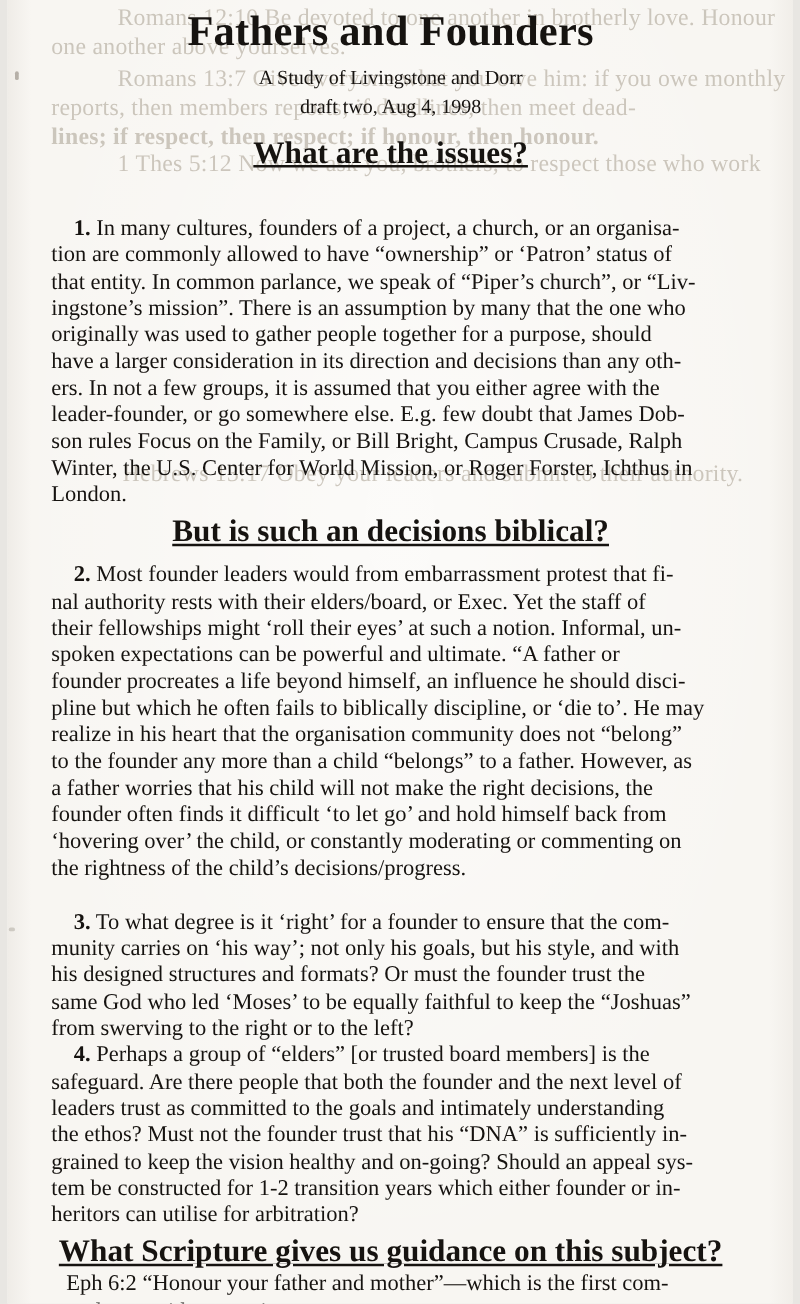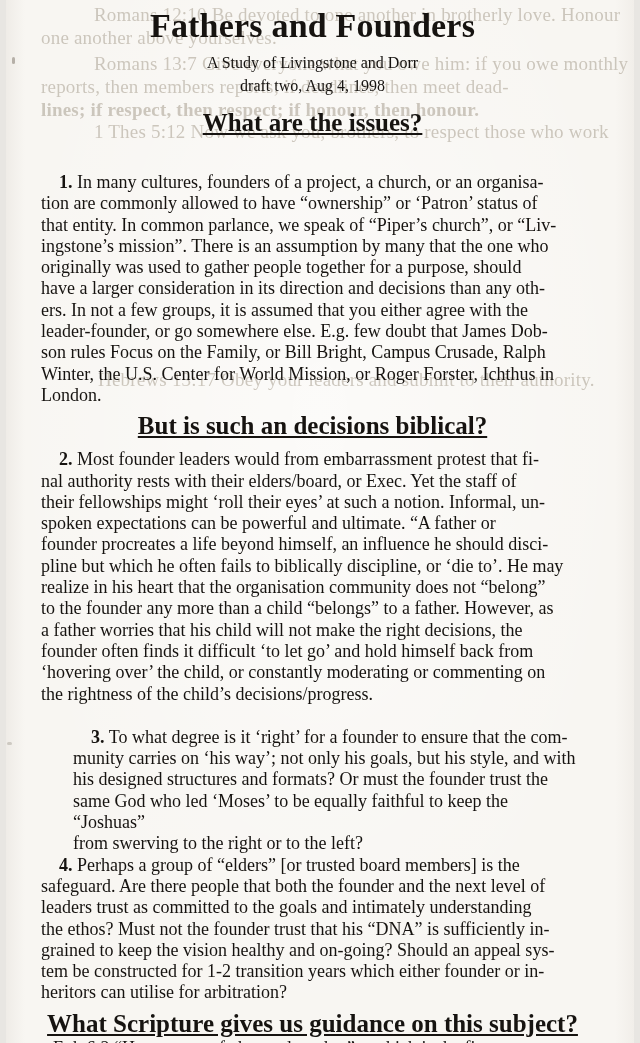--- a/index.html
+++ b/index.html
@@ -73,21 +73,21 @@
   .para {
     margin: 0;
     font-size: 18px;
     line-height: 21.3px;
     text-indent: 18px;
     white-space: pre-line;
     text-align: left;
   }
   .p1 { margin-top: 38px; }
   .p2 { margin-top: 12px; }
-  .p3 { margin-top: 22px; margin-left: 32px; }
+  .p3 { margin-top: 22px; }
   .p4 { margin-top: 0; }
   .p5 { margin-top: 3px; text-indent: 12px; }
   .pnum { font-weight: 700; }
 </style>
 </head>
 <body>
 
 <div class="page">
 
   <div class="bleed">

